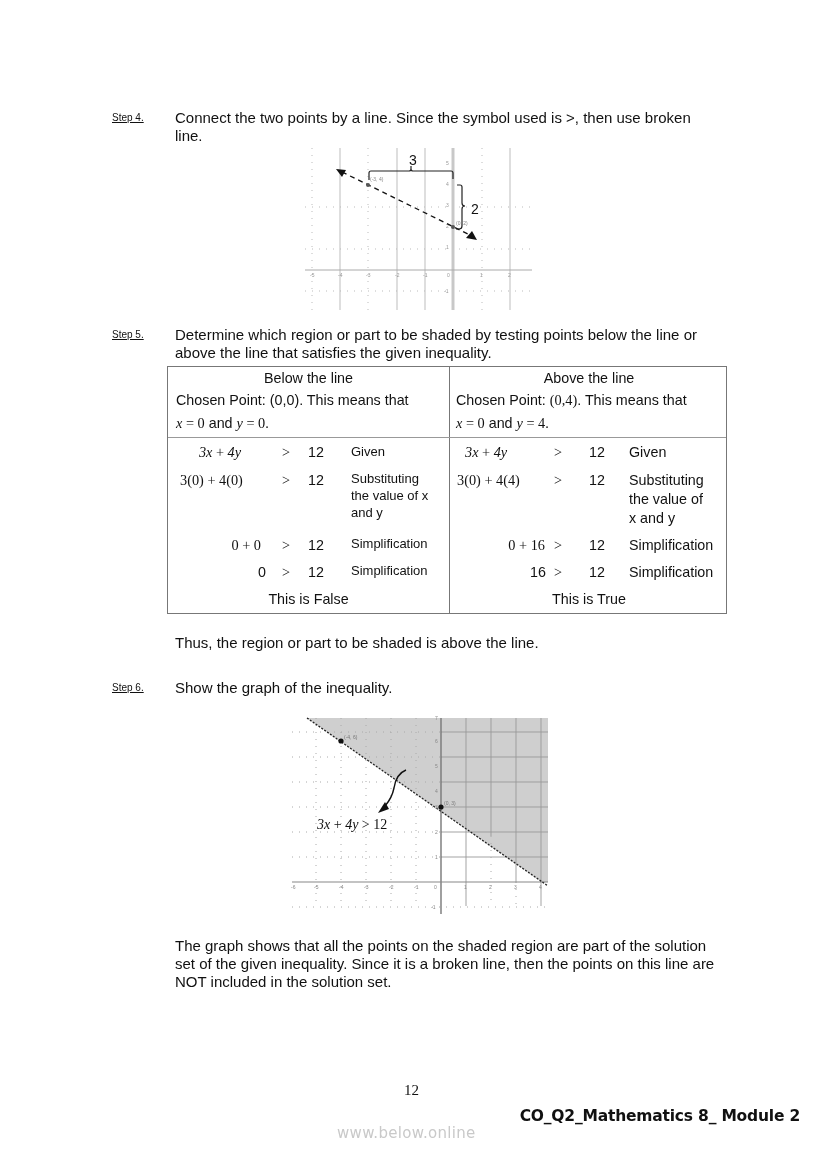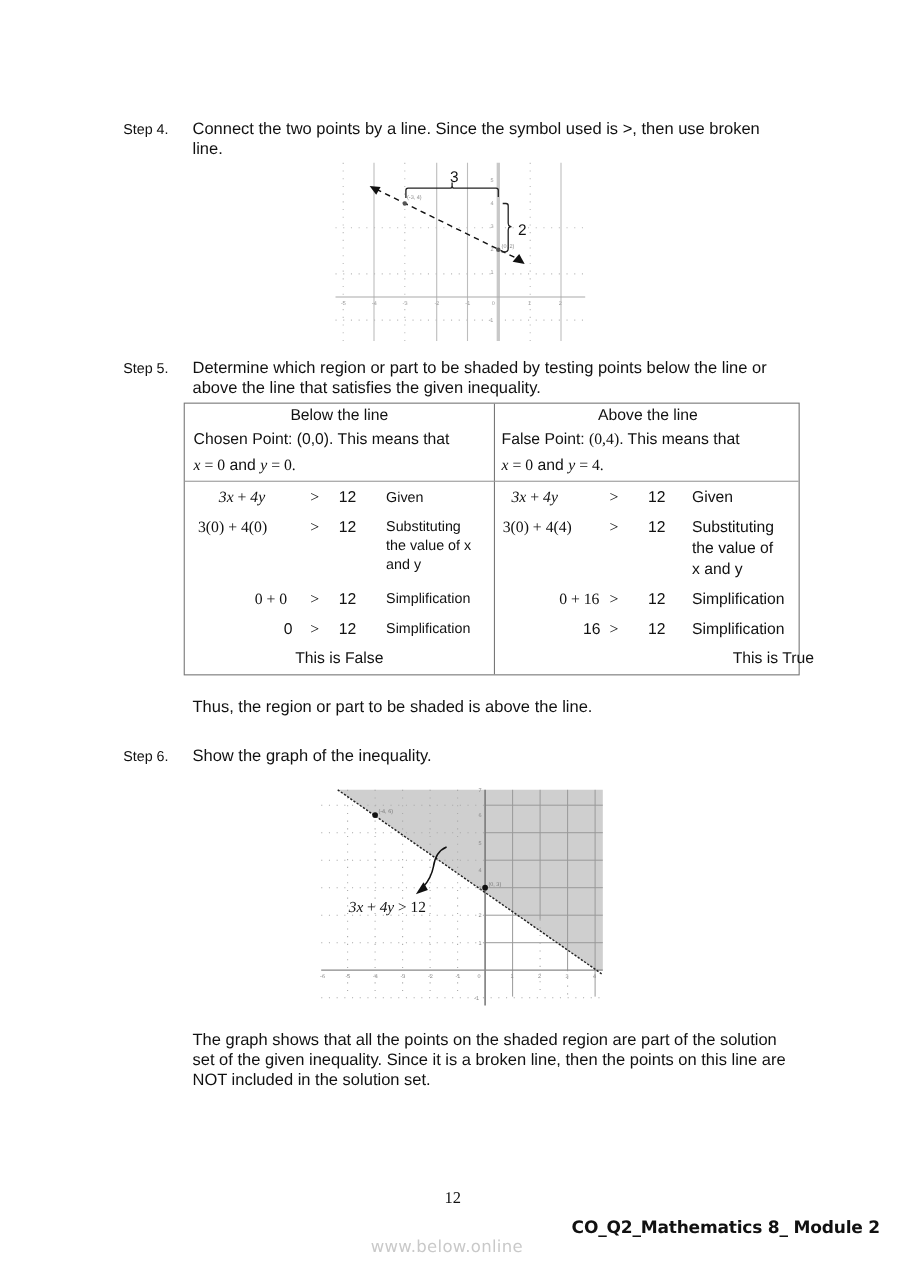--- a/index.html
+++ b/index.html
@@ -1,19 +1,19 @@
 <!DOCTYPE html>
 <html><head>
 <meta charset="utf-8">
 <style>
   * { box-sizing: border-box; margin: 0; padding: 0; }
   html, body { width: 826px; height: 1168px; background: #ffffff; overflow: hidden; }
   body { position: relative; font-family: "Liberation Sans", sans-serif; color: #111; font-size: 14.3px; }
   .abs { position: absolute; }
-  .step-label { position: absolute; left: 112px; font-size: 13px; line-height: 18px; }
+  .step-label { position: absolute; left: 112px; font-size: 10px; line-height: 18px; text-decoration: underline; }
   .step-text { position: absolute; left: 175px; width: 560px; font-size: 15px; line-height: 18px; }
   .math { font-family: "Liberation Serif", serif; font-style: italic; }
   .mathr { font-family: "Liberation Serif", serif; }
 
   
   .tbl { position: absolute; left: 167px; top: 366px; width: 560px; height: 248px; border: 1px solid #777; }
   .tbl .vdiv { position: absolute; left: 281px; top: 0; bottom: 0; width: 1px; background: #777; }
   .tbl .hdiv { position: absolute; left: 0; right: 0; top: 70px; height: 1px; background: #999; }
   .cell-text { position: absolute; font-size: 14.3px; line-height: 18px; white-space: nowrap; }
   .note { position: absolute; font-size: 13px; line-height: 17px; }
@@ -127,21 +127,21 @@
 
   <div class="cell-text" style="left:12px; width:86px; text-align:right; top:196px;">0</div>
   <div class="cell-text mathr" style="left:114px; top:196px;">&gt;</div>
   <div class="cell-text" style="left:140px; top:196px;">12</div>
   <div class="note" style="left:183px; top:195px;">Simplification</div>
 
   <div class="cell-text" style="left:282px; width:278px; text-align:center; top:2px;">Above the line</div>
 
   <div class="cell-text" style="left:0; width:281px; text-align:center; top:223px;">This is False</div>
   <div class="cell-text" style="left:288px; top:24px;">
-    <span>False Point: </span><span class="mathr">(0,4)</span><span>. This means that</span>
+    <span>Chosen Point: </span><span class="mathr">(0,4)</span><span>. This means that</span>
   </div>
   <div class="cell-text" style="left:288px; top:47px;">
     <span class="math">x</span><span class="mathr"> = 0</span><span> and </span><span class="math">y</span><span class="mathr"> = 4.</span>
   </div>
 
   <div class="cell-text mathr" style="left:297px; top:76px;"><span class="math">3x</span> + <span class="math">4y</span></div>
   <div class="cell-text mathr" style="left:386px; top:76px;">&gt;</div>
   <div class="cell-text" style="left:421px; top:76px;">12</div>
   <div class="cell-text" style="left:461px; top:76px;">Given</div>
 
@@ -157,21 +157,21 @@
   <div class="cell-text mathr" style="left:289px; width:88px; text-align:right; top:169px;">0 + 16</div>
   <div class="cell-text mathr" style="left:386px; top:169px;">&gt;</div>
   <div class="cell-text" style="left:421px; top:169px;">12</div>
   <div class="cell-text" style="left:461px; top:169px;">Simplification</div>
 
   <div class="cell-text" style="left:289px; width:89px; text-align:right; top:196px;">16</div>
   <div class="cell-text mathr" style="left:386px; top:196px;">&gt;</div>
   <div class="cell-text" style="left:421px; top:196px;">12</div>
   <div class="cell-text" style="left:461px; top:196px;">Simplification</div>
 
-  <div class="cell-text" style="left:294px; width:278px; text-align:right; top:223px;">This is True</div>
+  <div class="cell-text" style="left:282px; width:278px; text-align:center; top:223px;">This is True</div>
 </div>
 
 <div class="step-text" style="top:634px">Thus, the region or part to be shaded is above the line.</div>
 
 <div class="step-label" style="top:679px">Step 6.</div>
 <div class="step-text" style="top:679px">Show the graph of the inequality.</div>
 
 <div class="abs" style="left:290px; top:716px; width:262px; height:200px;">
   <svg width="262" height="200" viewBox="0 0 262 200">
 

